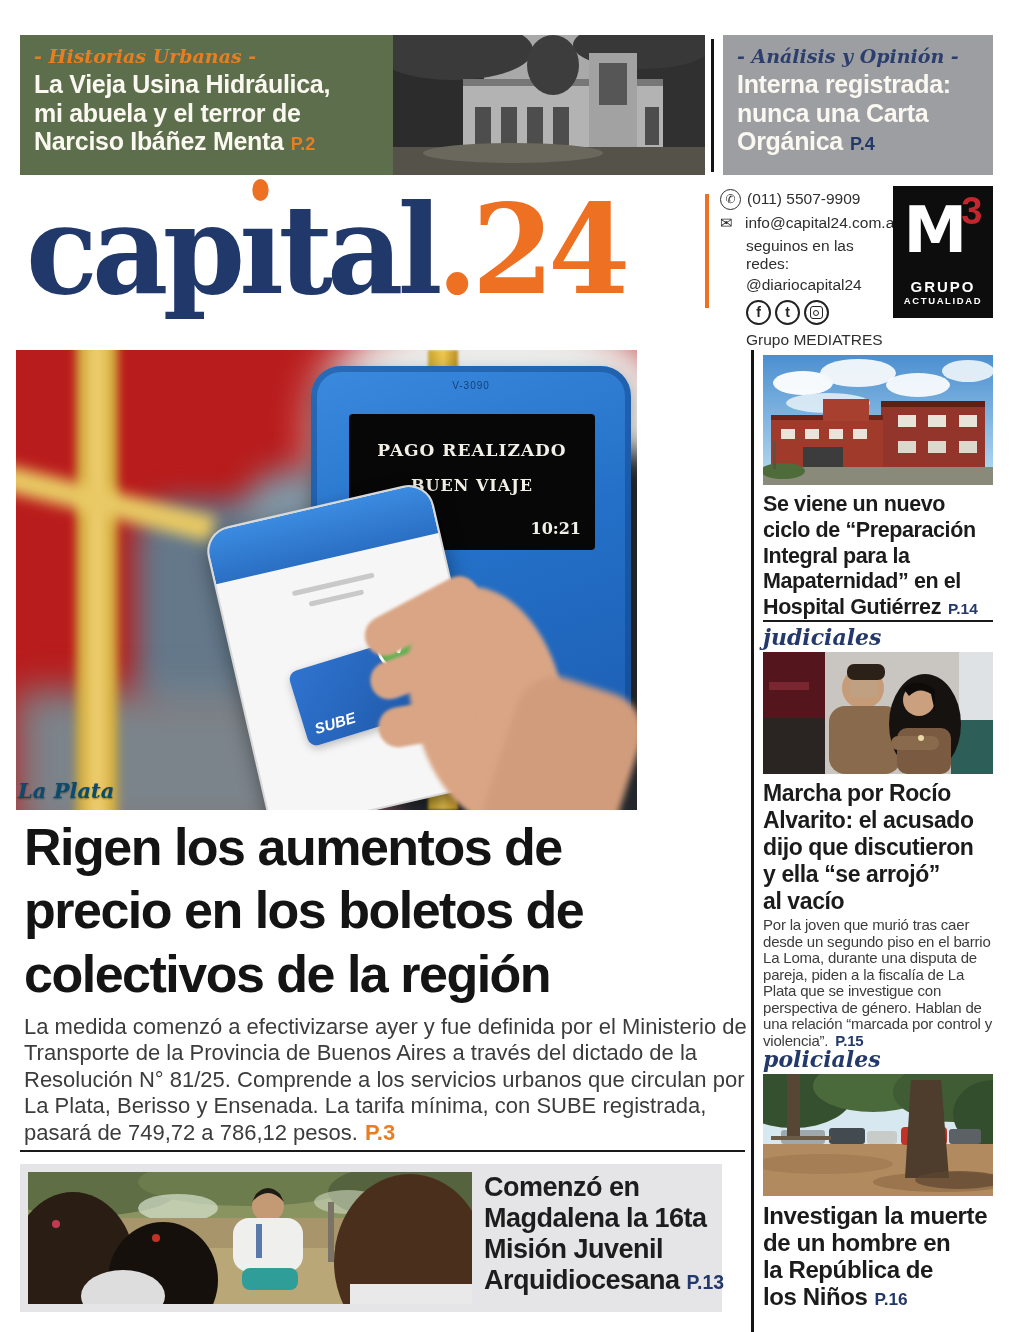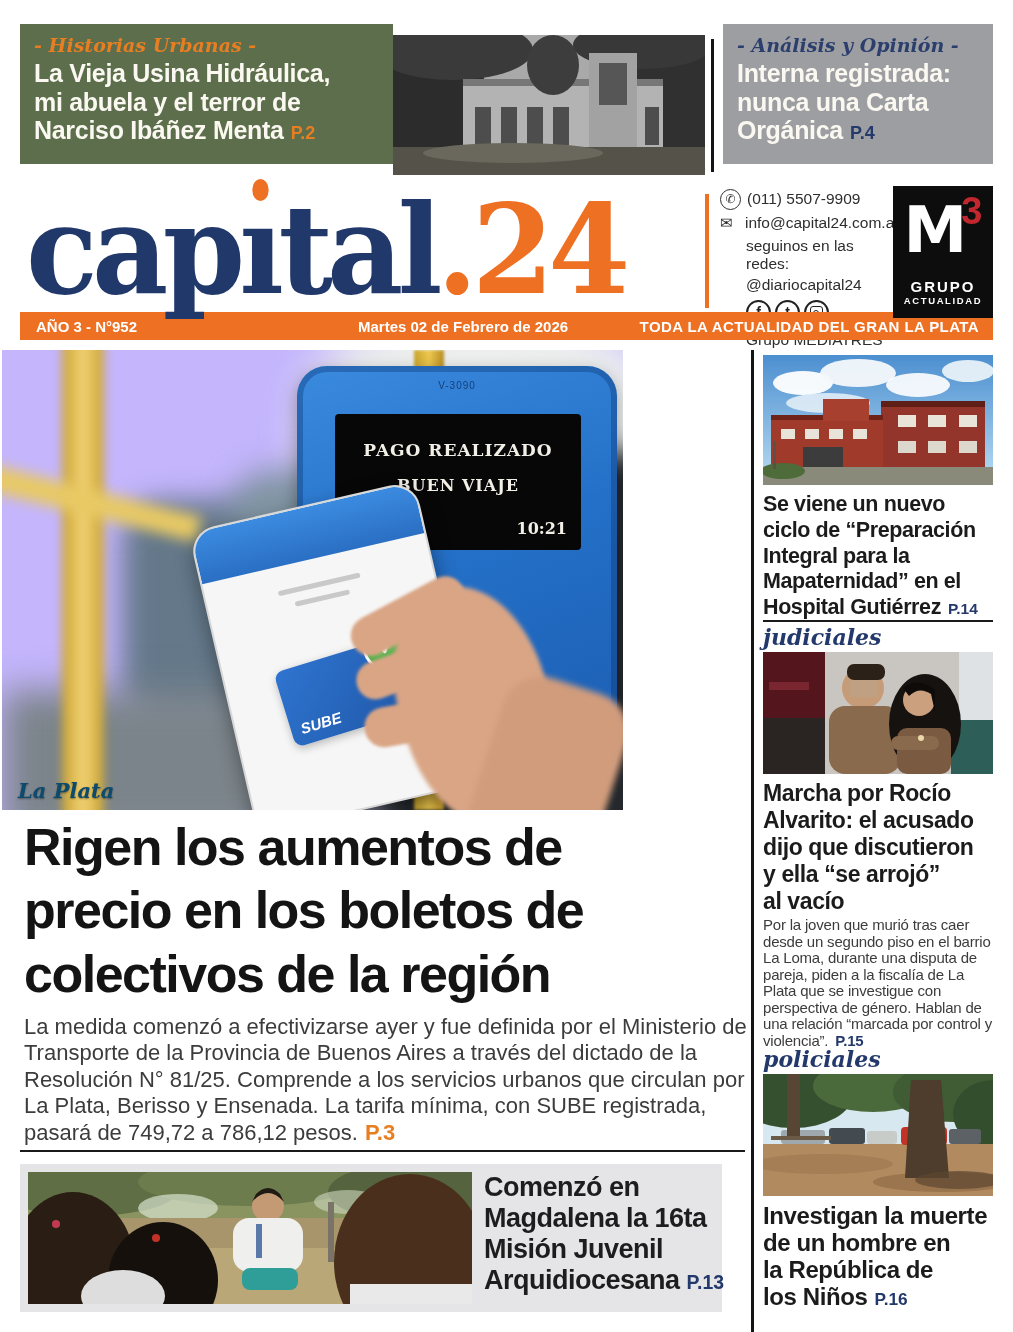--- a/index.html
+++ b/index.html
@@ -1,21 +1,21 @@
 <!DOCTYPE html>
 <html><head>
 <meta charset="utf-8">
 <style>
   html,body{margin:0;padding:0;background:#dcdcdc;}
   .page{position:relative;width:1013px;height:1332px;background:#ffffff;margin:0 auto;
         font-family:"Liberation Sans",sans-serif;overflow:hidden;}
   .abs{position:absolute;}
 
   
-  .kickbox{top:24px;height:140px;box-sizing:border-box;padding:10px 14px;}
+  .kickbox{top:35px;height:140px;box-sizing:border-box;padding:10px 14px;}
   .kickbox .kicker{font-family:"DejaVu Serif",serif;font-style:italic;font-weight:bold;font-size:19px;}
   .kickbox .head{font-weight:bold;font-size:25px;line-height:1.14;letter-spacing:-0.3px;color:#faf8f1;white-space:pre-line;margin-top:3px;}
   .greenbox{left:20px;width:373px;background:#5c6e4b;}
   .greenbox .kicker{color:#e87e22;}
   .graybox{left:723px;width:270px;background:#9c9ea1;}
   .graybox .kicker{color:#2b3e6e;}
   .pref{font-weight:bold;margin-left:7px;}
   .pref.orange{color:#e87e22;}
   .pref.navy{color:#24396b;}
   .pref.sm{font-size:0.72em;letter-spacing:0;}
@@ -53,21 +53,21 @@
   .m3media{font-size:9.5px;font-weight:bold;letter-spacing:1.6px;}
 
   
   .datebar{left:20px;top:312px;width:973px;height:28px;background:#ee7023;color:#fff;z-index:5;
            font-weight:bold;font-size:15px;}
   .datebar .edition{position:absolute;left:16px;top:6px;}
   .datebar .date{position:absolute;left:338px;top:6px;}
   .datebar .tagline{position:absolute;right:14px;top:6px;letter-spacing:0.4px;}
 
   
-  .mainphoto{left:2px;top:350px;width:621px;height:460px;overflow:hidden;background:#c4b5fd;}
+  .mainphoto{left:16px;top:350px;width:621px;height:460px;overflow:hidden;background:#b91c1c;}
   .blob{position:absolute;}
   .mp-lightTR{right:-40px;top:-40px;width:360px;height:260px;background:#edf0ee;filter:blur(22px);border-radius:40%;}
   .mp-dark{left:58%;top:24%;width:60%;height:100%;background:#24282d;filter:blur(14px);transform:rotate(-5deg);}
   .mp-seat1{left:120px;top:150px;width:180px;height:220px;background:#64788a;filter:blur(14px);border-radius:40px;}
   .mp-seat2{left:230px;top:120px;width:140px;height:180px;background:#8195a3;filter:blur(16px);border-radius:40px;}
   .mp-floor{left:0;bottom:-30px;width:60%;height:150px;background:#7b848a;filter:blur(18px);}
   .mp-poleL{left:60px;top:-10px;width:42px;height:480px;background:linear-gradient(90deg,#caa32f,#f2d276,#caa32f);filter:blur(5px);}
   .mp-railL{left:-20px;top:140px;width:220px;height:26px;background:#e8c964;filter:blur(7px);transform:rotate(14deg);}
   .mp-poleC{left:412px;top:0;width:30px;height:460px;background:linear-gradient(90deg,#c9a42e,#eec84f,#b98f23);filter:blur(1.5px);z-index:1;}
   .machine{left:295px;top:16px;width:320px;height:420px;z-index:2;border-radius:30px;
@@ -194,25 +194,20 @@
 
   <div class="abs m3box">
     <div class="m3mark">
       <span class="M">M</span>
       <span class="three">3</span>
     </div>
     <div class="m3grupo">GRUPO</div>
     <div class="m3media">ACTUALIDAD</div>
   </div>
 
-  <div class="abs datebar">
-    <span class="edition">AÑO 3 - N°952</span>
-    <span class="date">Martes 02 de Febrero de 2026</span>
-    <span class="tagline">TODA LA ACTUALIDAD DEL GRAN LA PLATA</span>
-  </div>
 
   <div class="abs mainphoto">
     <div class="blob mp-lightTR"></div>
     <div class="blob mp-seat1"></div>
     <div class="blob mp-seat2"></div>
     <div class="blob mp-dark"></div>
     <div class="blob mp-floor"></div>
     <div class="blob mp-poleL"></div>
     <div class="blob mp-railL"></div>
     <div class="blob mp-poleC"></div>

